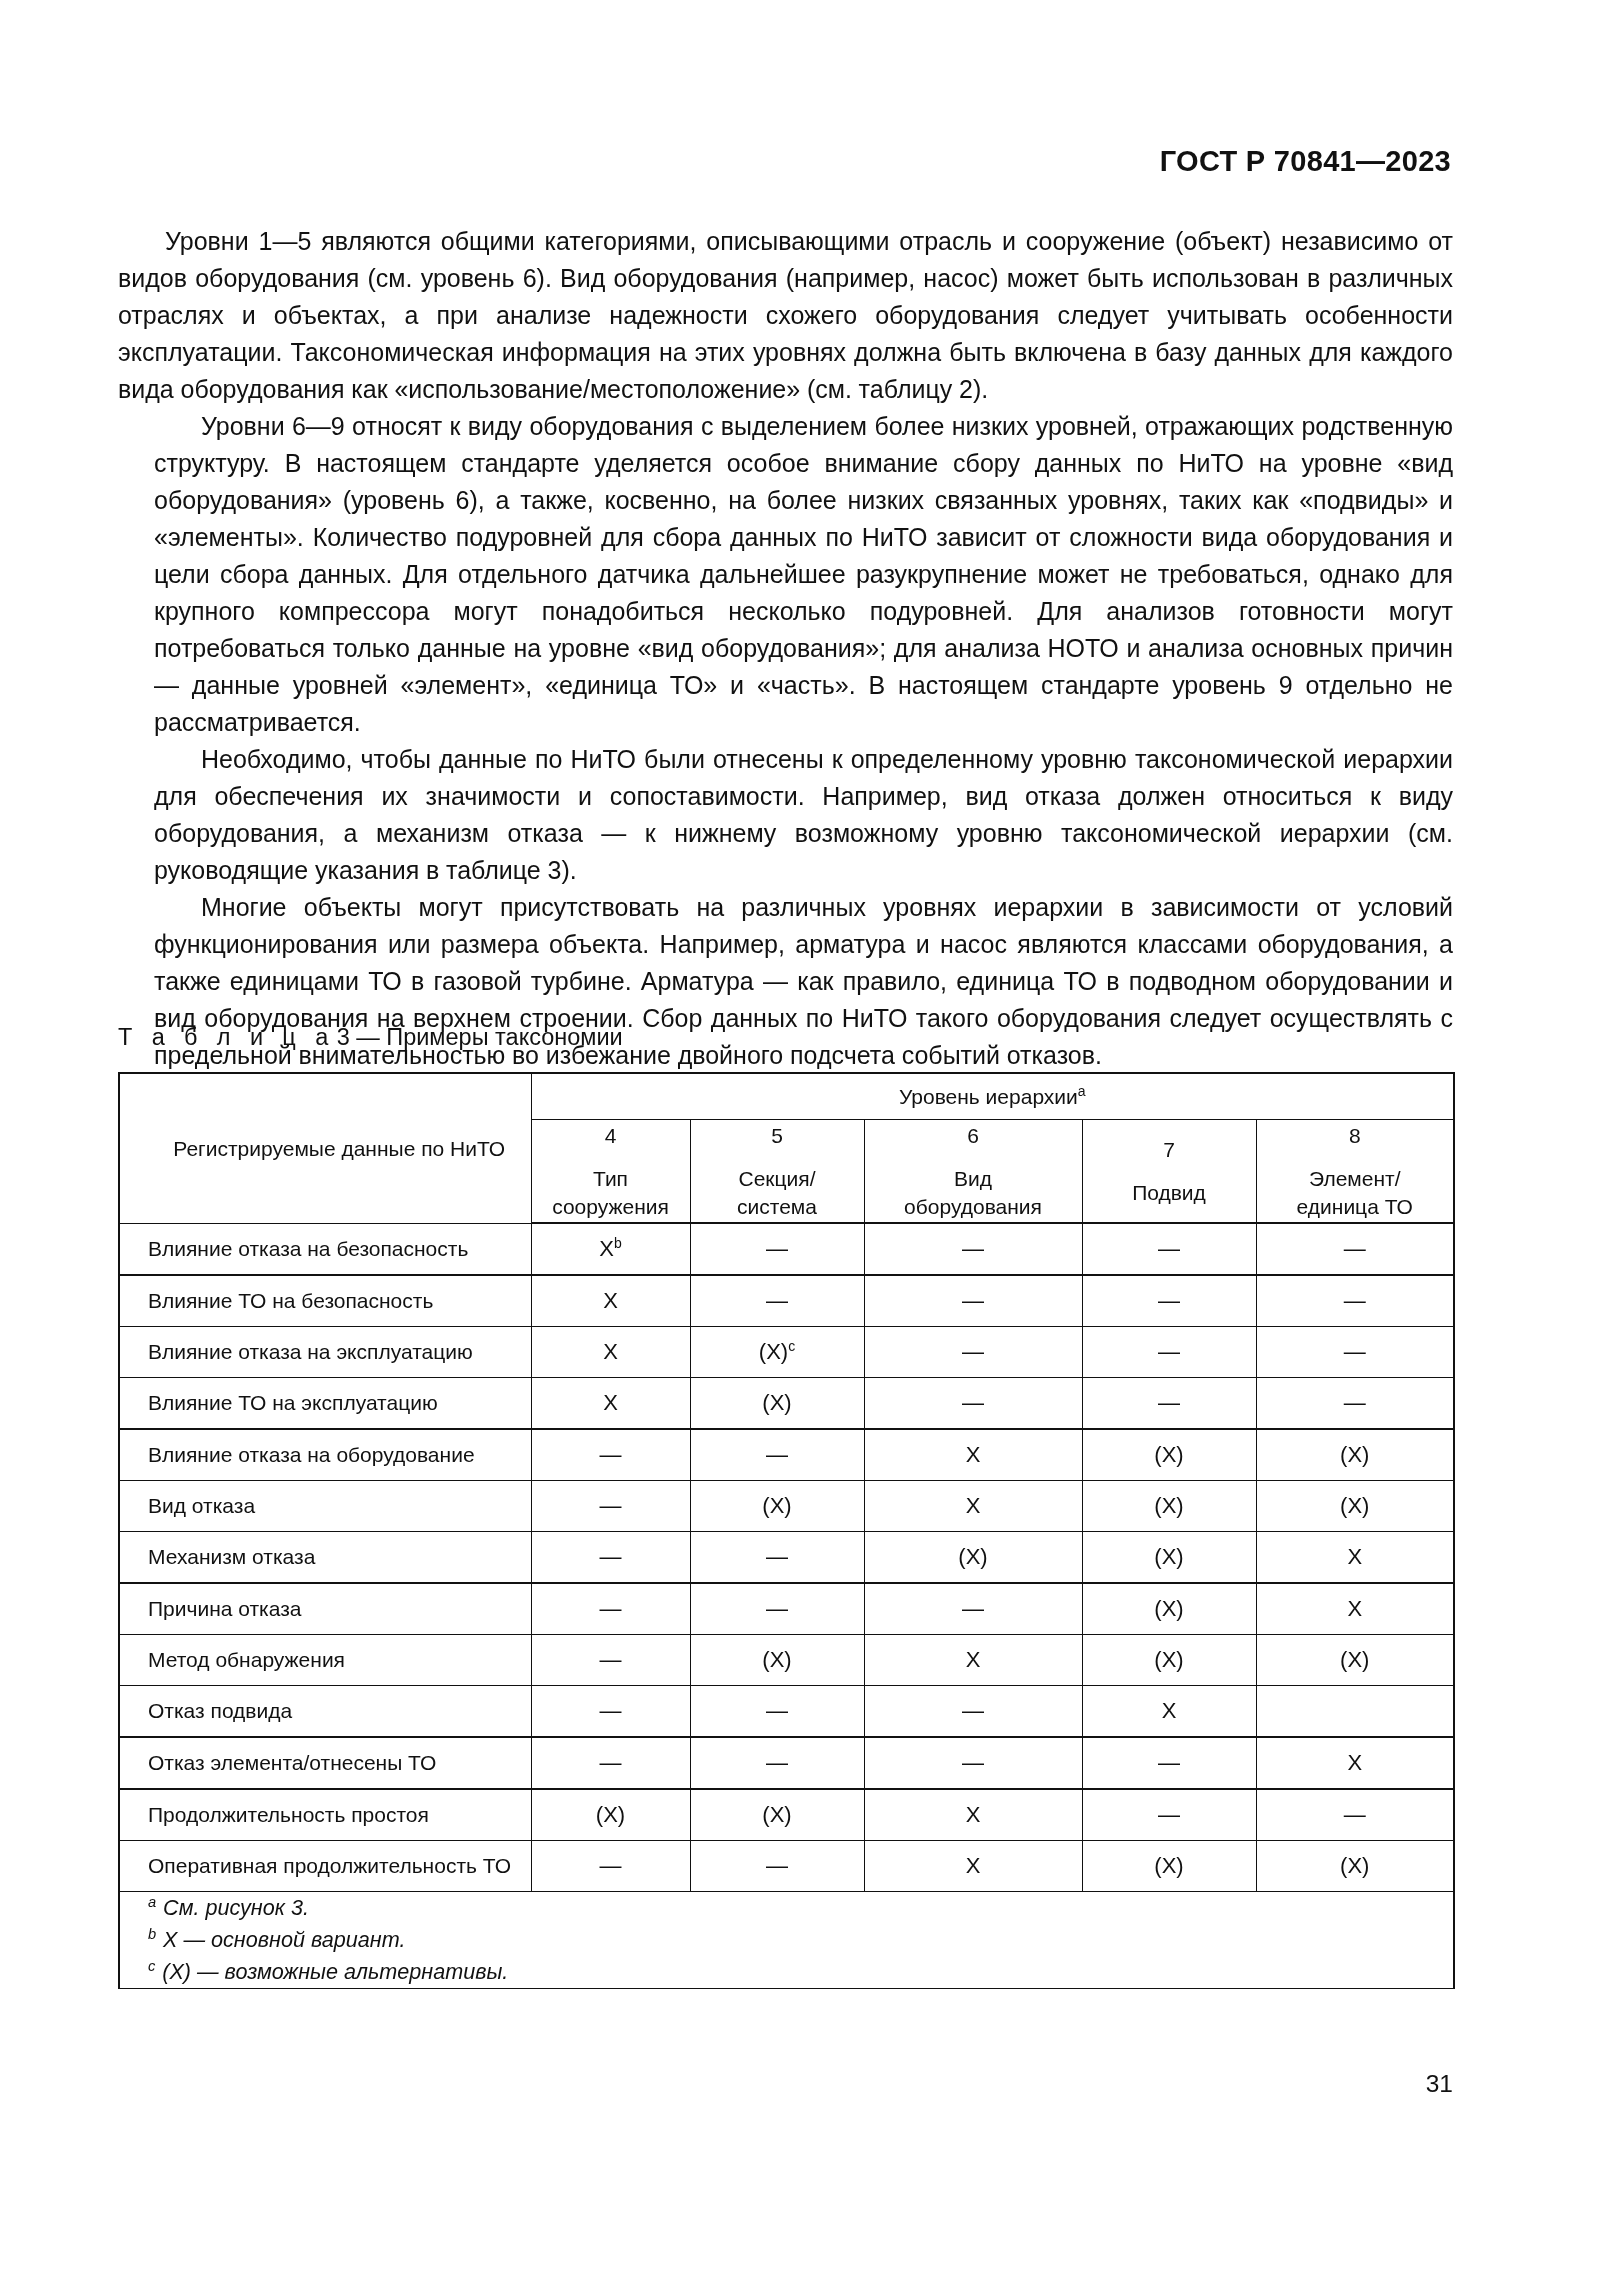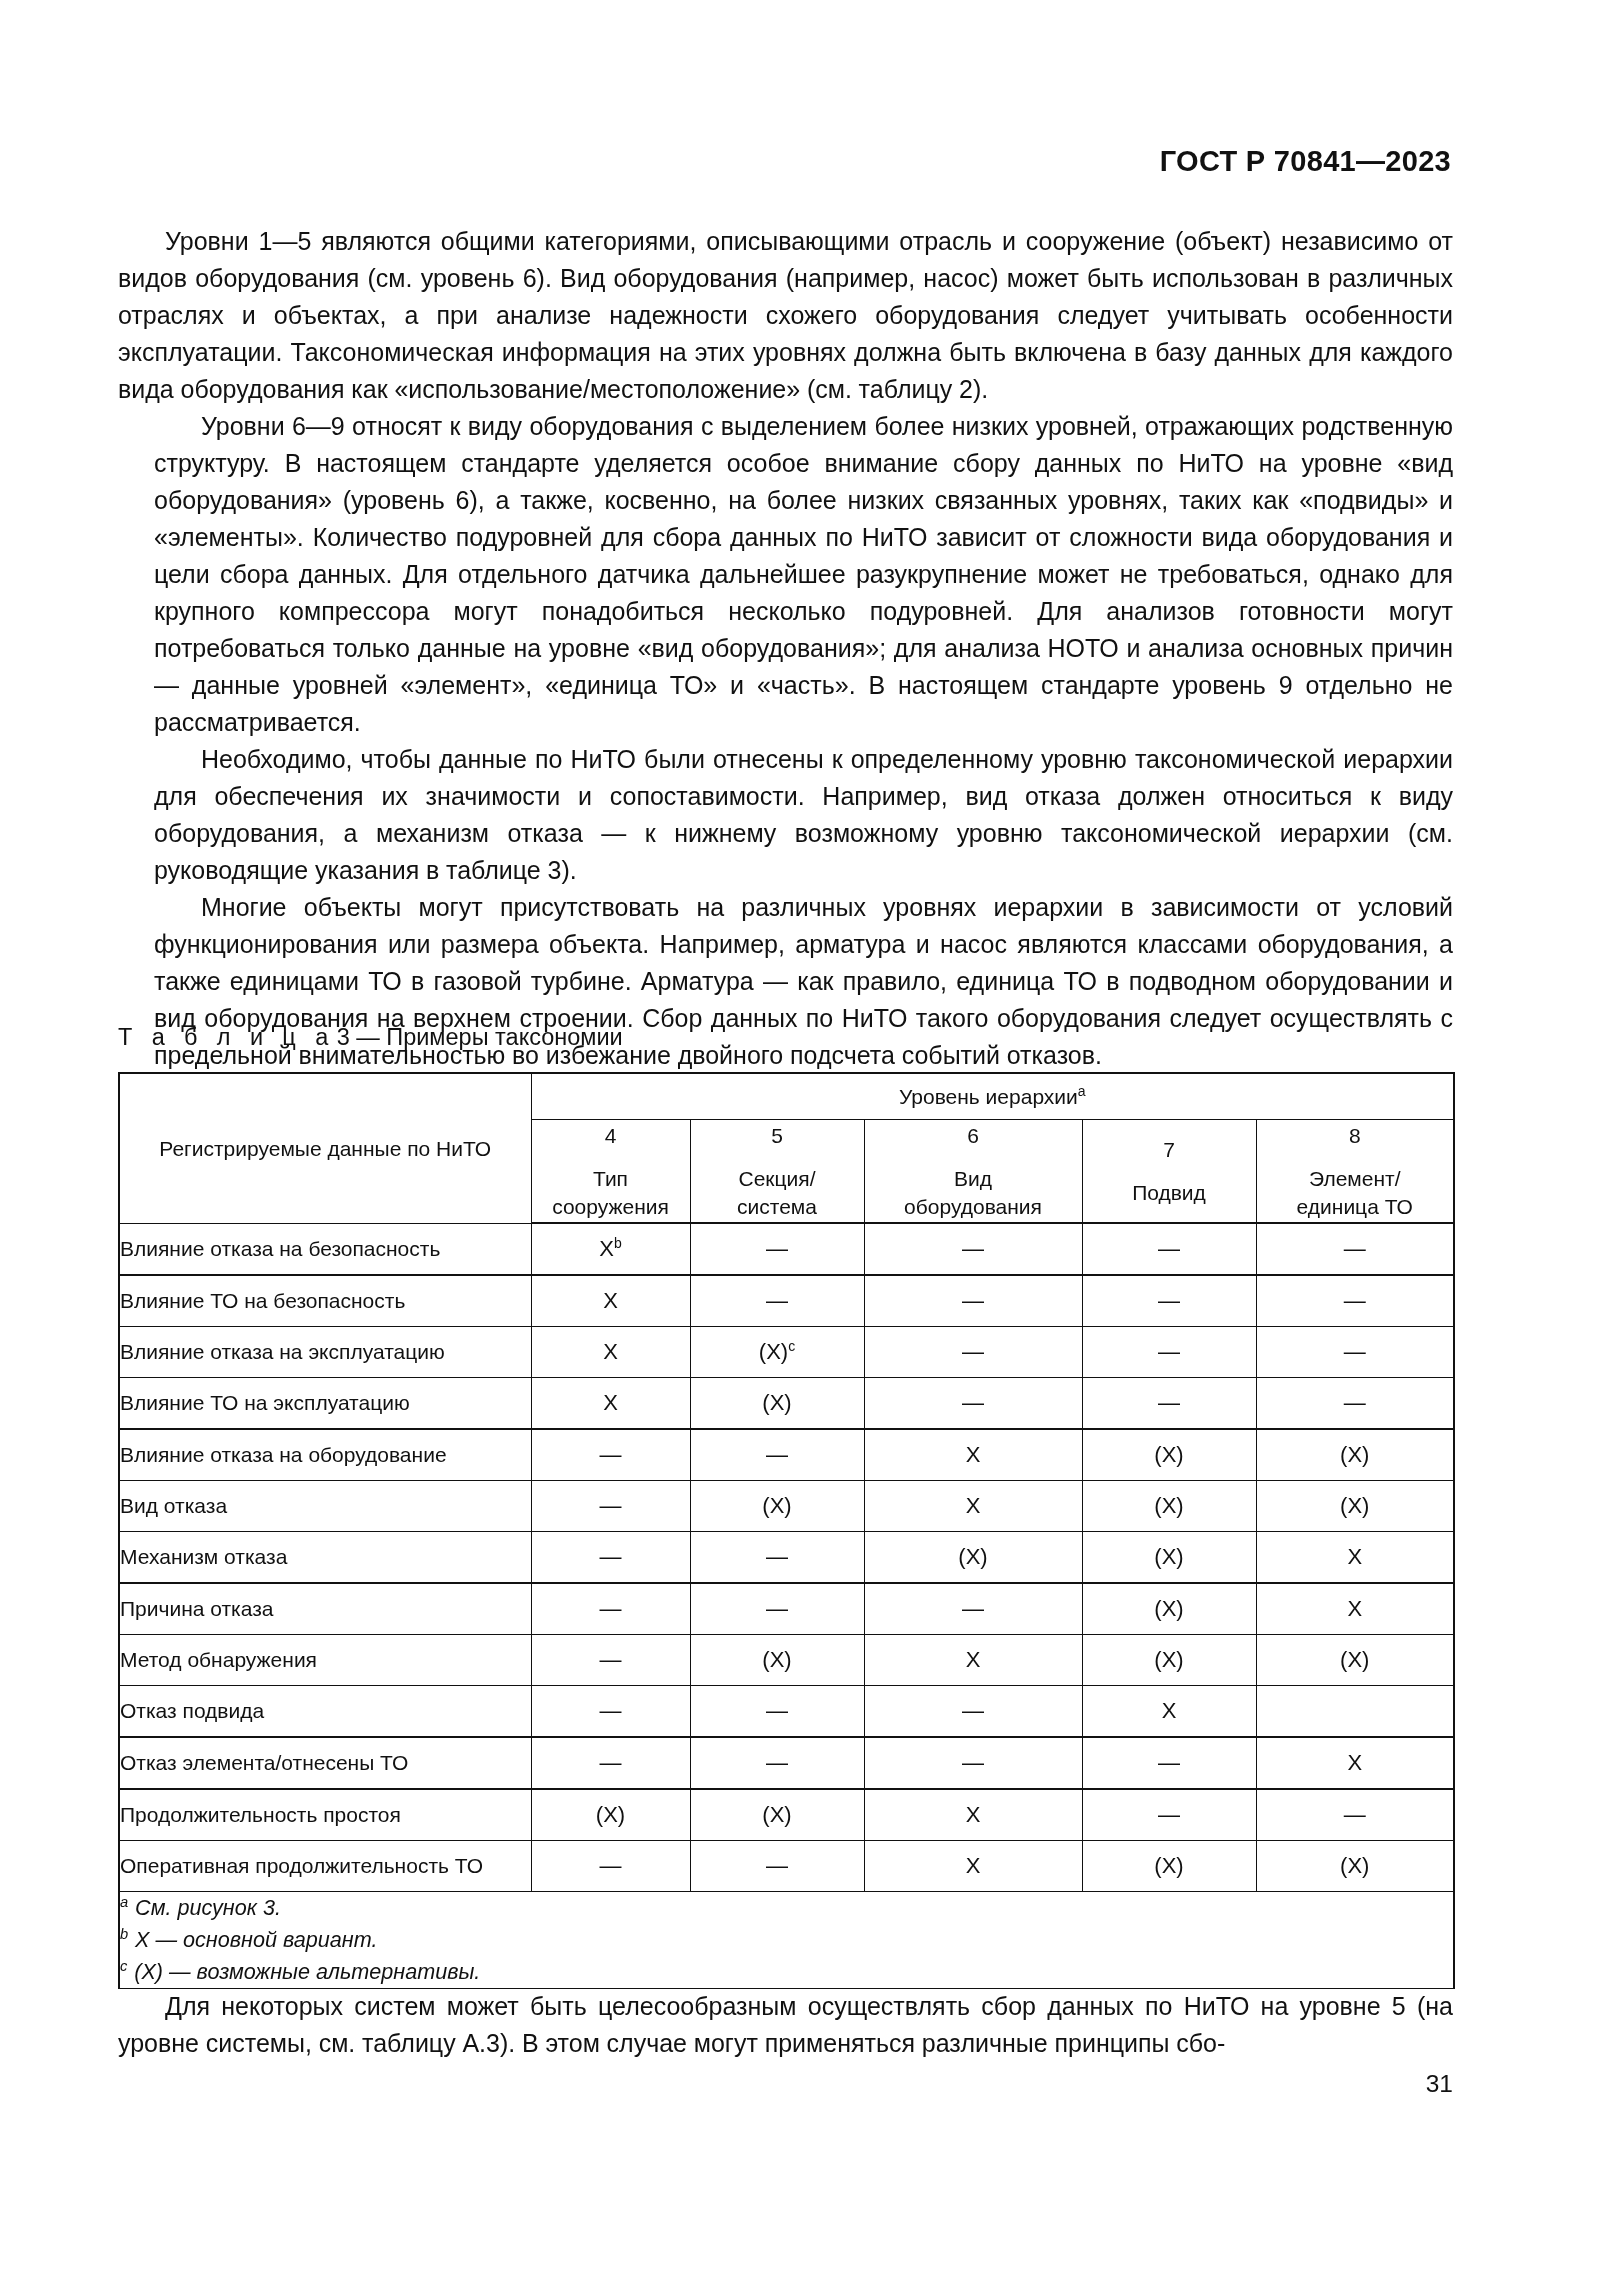--- a/index.html
+++ b/index.html
@@ -92,21 +92,21 @@
     font-size: 21px;
     color: #111;
   }
   table.taxonomy td, table.taxonomy th {
     border: 1.6px solid #111;
     padding: 0;
     font-weight: normal;
     vertical-align: middle;
   }
   table.taxonomy .outer-top  { border-top-width: 2.9px; }
-  table.taxonomy .outer-left { border-left-width: 2.9px; }
+  table.taxonomy .outer-left { border-left-width: 2.9px; padding-left: 28px; }
   table.taxonomy .outer-right{ border-right-width: 2.9px; }
 
   
   col.c-name { width: 412px; }
   col.c-4    { width: 159px; }
   col.c-5    { width: 174px; }
   col.c-6    { width: 218px; }
   col.c-7    { width: 174px; }
   col.c-8    { width: 198px; }
 
@@ -374,20 +374,17 @@
           <td class="footnotes outer-left outer-right" colspan="6" id="footnotes-cell">
               <span class="fn-line"><span class="fn-mark">a</span><span>См. рисунок 3.</span></span>
               <span class="fn-line"><span class="fn-mark">b</span><span>X — основной вариант.</span></span>
               <span class="fn-line"><span class="fn-mark">c</span><span>(X) — возможные альтернативы.</span></span>
             </td>
         </tr>
       </tfoot>
     </table>
   </div>
 
-  <div class="bottom-text">
-    <p class="para">Для некоторых систем может быть целесообразным осуществлять сбор данных по НиТО на уровне 5 (на уровне системы, см. таблицу А.3). В этом случае могут применяться различные принципы сбо-</p>
-  </div>
 
   <div class="page-number">31</div>
 
 </div>
 
 
 </body></html>

